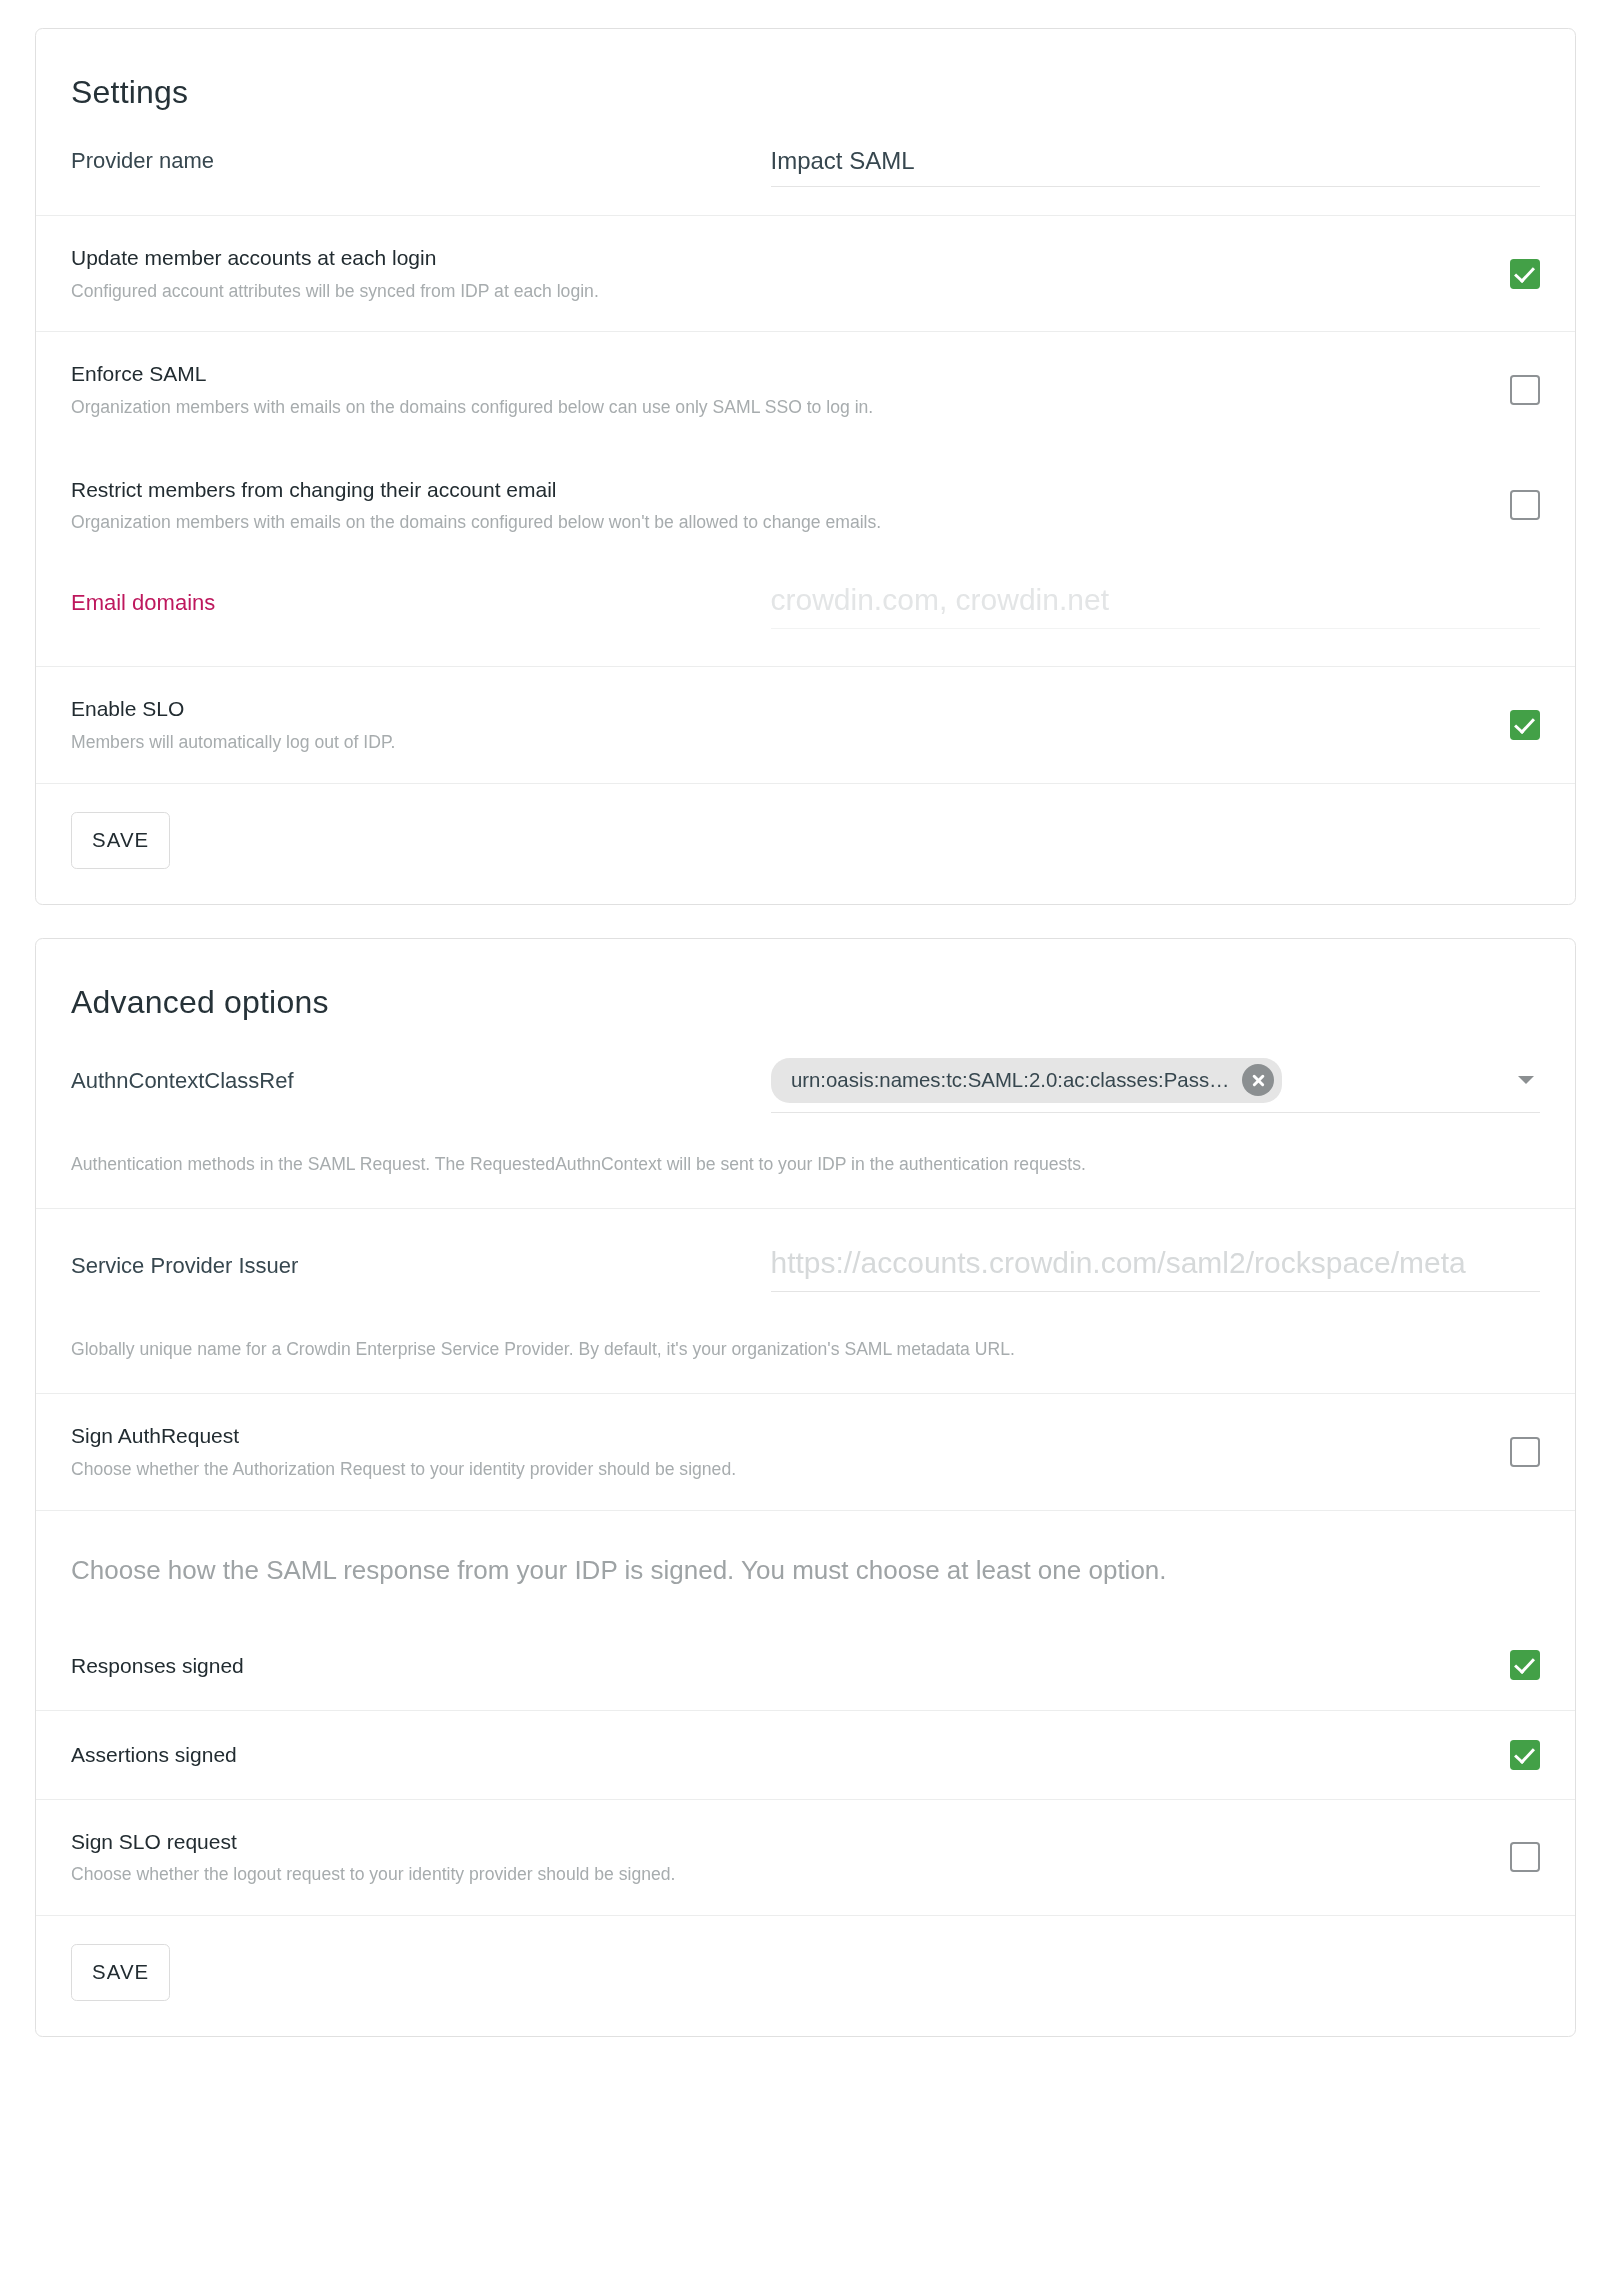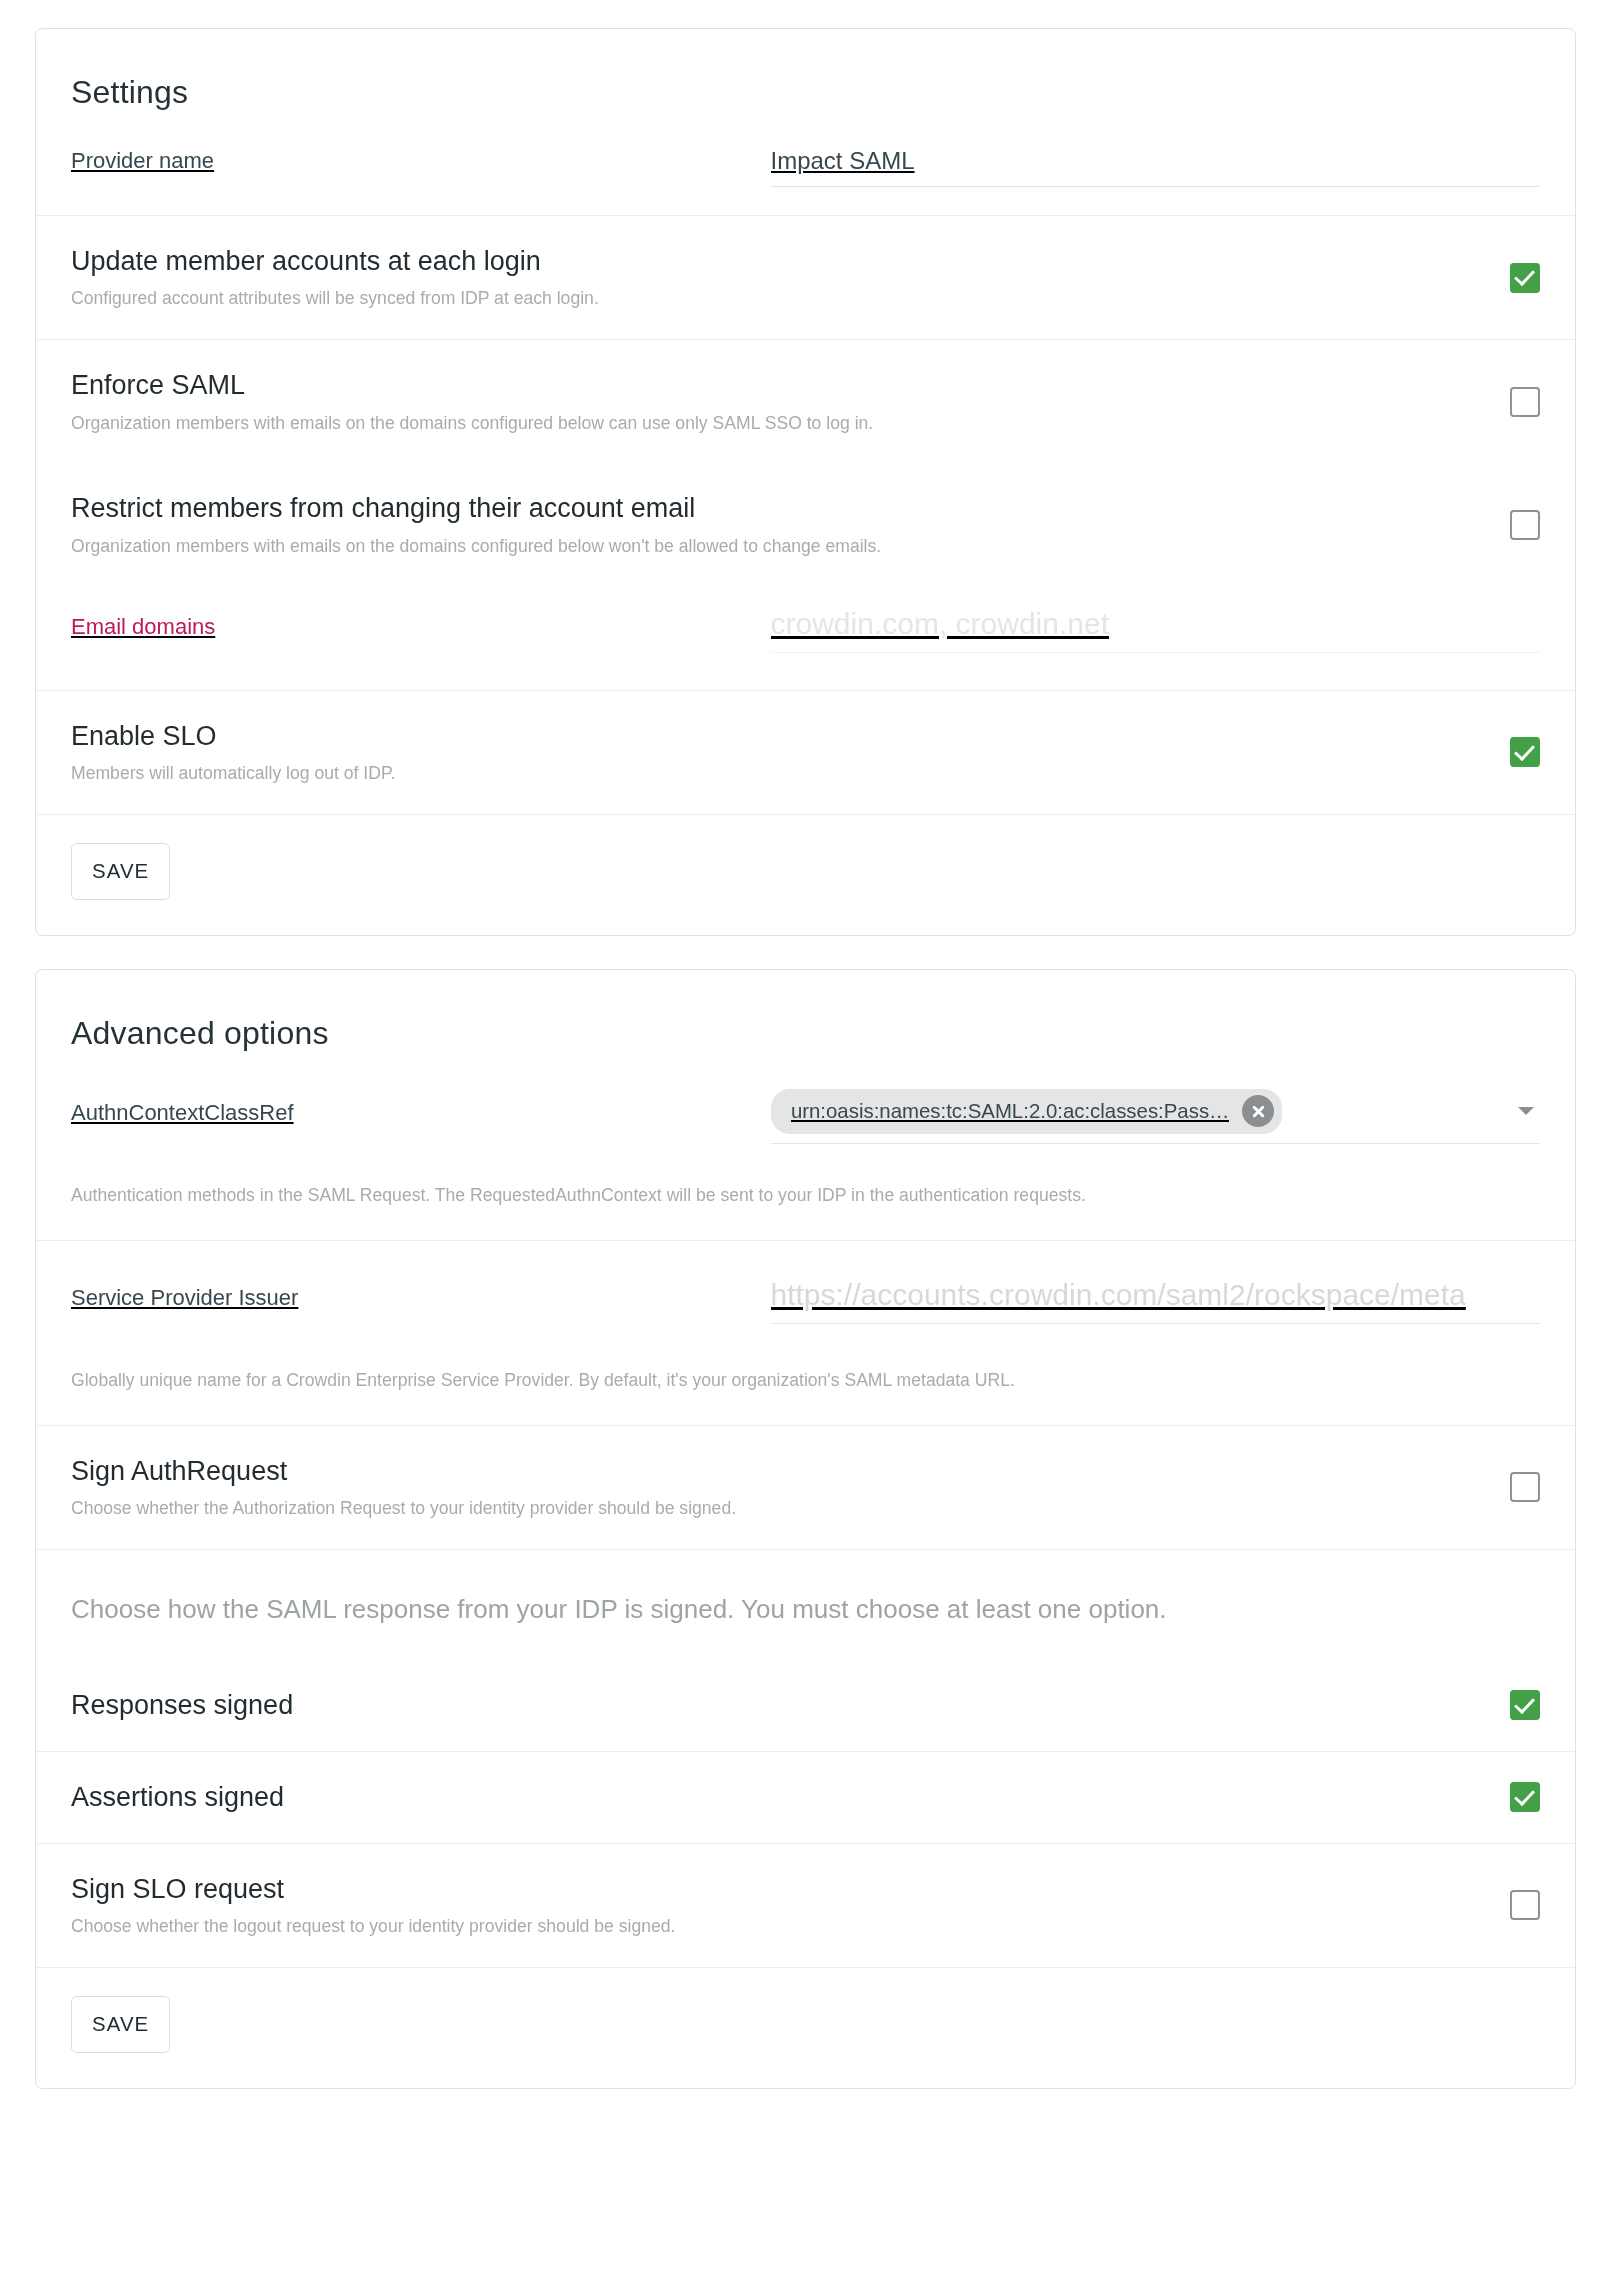--- a/index.html
+++ b/index.html
@@ -28,21 +28,20 @@
     color: #263238;
     letter-spacing: 0.2px;
   }
   .head-block { padding: 45px 35px 0 35px; }
 
   
   .field-row {
     display: flex;
     align-items: flex-end;
     padding: 33px 35px 28px 35px;
-    text-decoration: underline;
   }
   .field-label {
     font-size: 22px;
     color: #37474f;
     font-weight: 400;
     padding-bottom: 13px;
     flex: 0 0 calc(50% - 35px);
   }
   .field-label.muted { color: #be185d; }
   .field-input-wrap {
@@ -70,21 +69,21 @@
   
   .text-row {
     padding: 28px 35px 28px 35px;
     display: flex;
     align-items: center;
     min-height: 83px;
     border-top: 0.9px solid #eceded;
   }
   .text-row.no-border { border-top: none; }
   .t-title {
-    font-size: 27px;
+    font-size: 21px;
     color: #263238;
     font-weight: 400;
     line-height: 1.3;
   }
   .t-title.strong { color: #222c31; }
   .t-desc {
     font-size: 17.6px;
     color: #a7acae;
     margin-top: 8.3px;
     line-height: 1.35;

